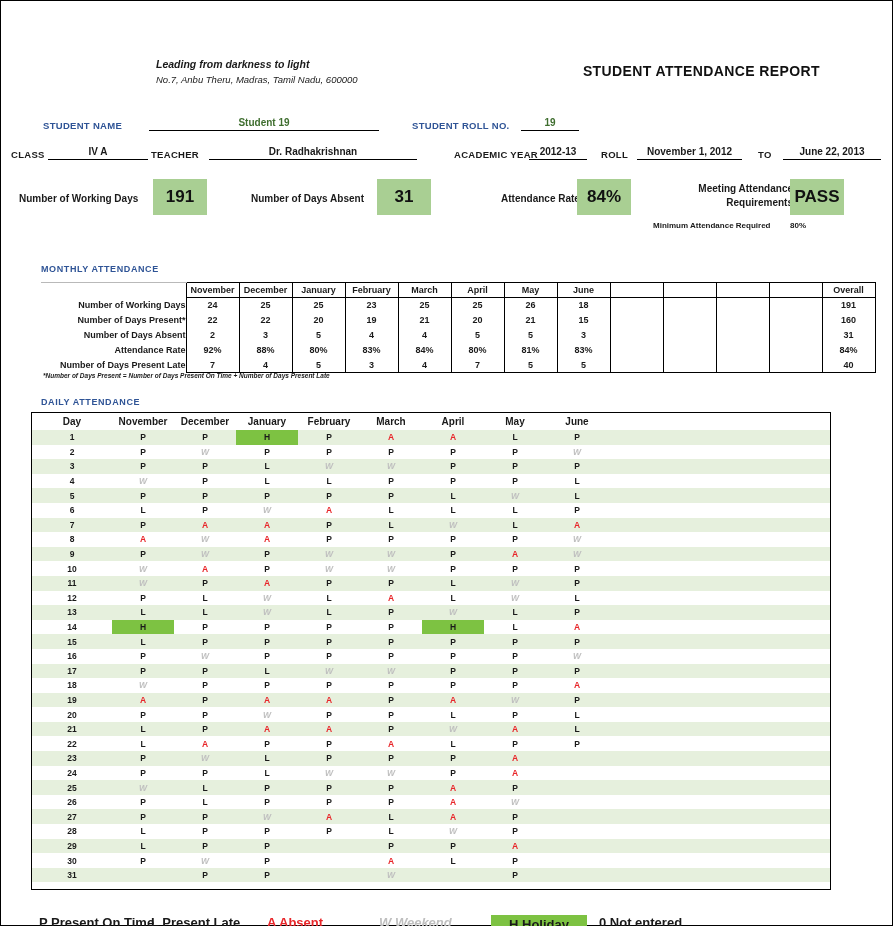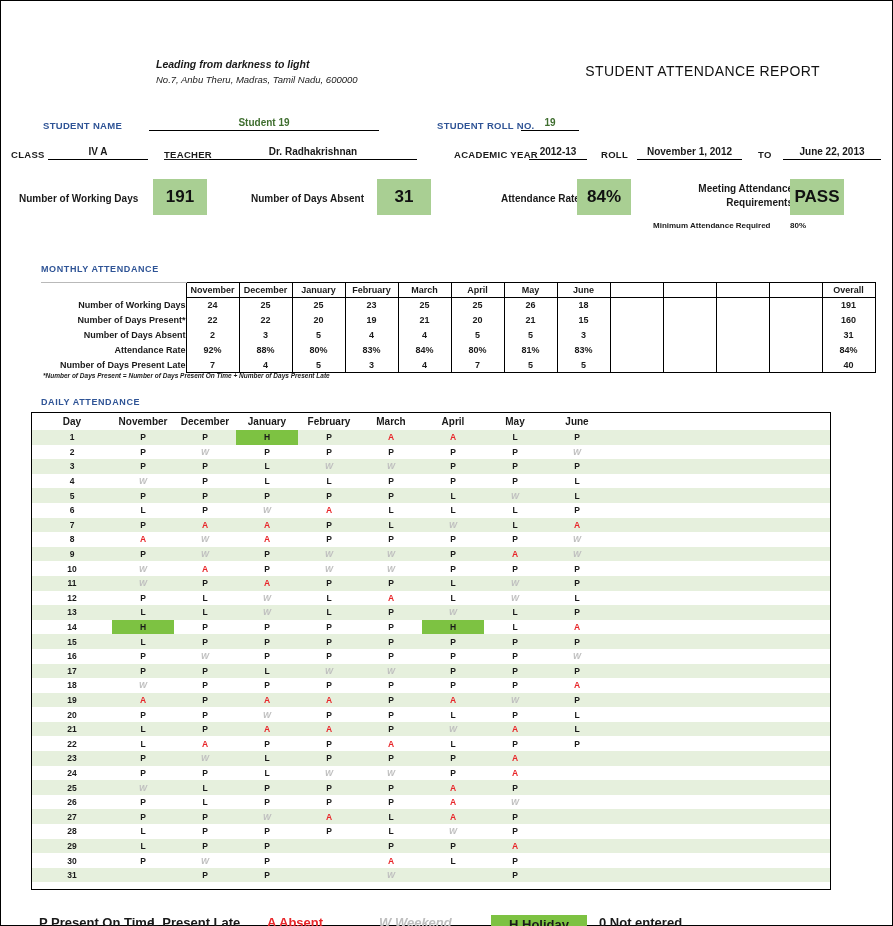--- a/index.html
+++ b/index.html
@@ -28,21 +28,21 @@
     color:#000;
   }
   .subblock {
     position:absolute; left:155px; top:56px;
     font-style:italic; font-weight:bold; font-size:10.5px; line-height:15px;
     color:#1a1a1a;
   }
   .subblock .addr { font-weight:normal; font-size:9.5px; }
   .report-label {
     position:absolute; right:72px; top:62px;
-    font-size:14px; font-weight:normal; letter-spacing:.4px;
+    font-size:14px; font-weight:bold; letter-spacing:.4px;
   }
 
   
   .fields { position:absolute; left:0; top:108px; width:893px; height:60px; }
   .fld { position:absolute; font-size:9.5px; }
   .lbl { font-weight:bold; color:#2f5496; letter-spacing:.3px; }
   .lbl-dark { font-weight:bold; color:#1a1a1a; letter-spacing:.3px; }
   .val {
     display:block; text-align:center; font-weight:bold; font-size:10px;
     border-bottom:1.2px solid #000; color:#1a1a1a; padding-bottom:2px;
@@ -123,31 +123,31 @@
   </div>
 
   <div class="report-label">STUDENT ATTENDANCE REPORT</div>
 
   <div class="fields">
     <div class="fld lbl" style="left:42px; top:11px;text-align:right;">STUDENT NAME</div>
     <div class="fld" style="left:148px; top:8px; width:230px;">
       <span class="val val-green">Student 19</span>
     </div>
 
-    <div class="fld lbl" style="left:436px; top:11px;">STUDENT ROLL NO.</div>
+    <div class="fld lbl" style="left:411px; top:11px;">STUDENT ROLL NO.</div>
     <div class="fld" style="left:520px; top:8px; width:58px;">
       <span class="val val-green">19</span>
     </div>
 
     <div class="fld lbl-dark" style="left:10px; top:40px;">CLASS</div>
     <div class="fld" style="left:47px; top:37px; width:100px;">
       <span class="val">IV A</span>
     </div>
 
-    <div class="fld lbl-dark" style="left:163px; top:40px;text-decoration:underline;">TEACHER</div>
+    <div class="fld lbl-dark" style="left:150px; top:40px;">TEACHER</div>
     <div class="fld" style="left:208px; top:37px; width:208px;">
       <span class="val">Dr. Radhakrishnan</span>
     </div>
 
     <div class="fld lbl-dark" style="left:453px; top:40px;">ACADEMIC YEAR</div>
     <div class="fld" style="left:528px; top:37px; width:58px;">
       <span class="val">2012-13</span>
     </div>
 
     <div class="fld lbl-dark" style="left:600px; top:40px;">ROLL</div>

